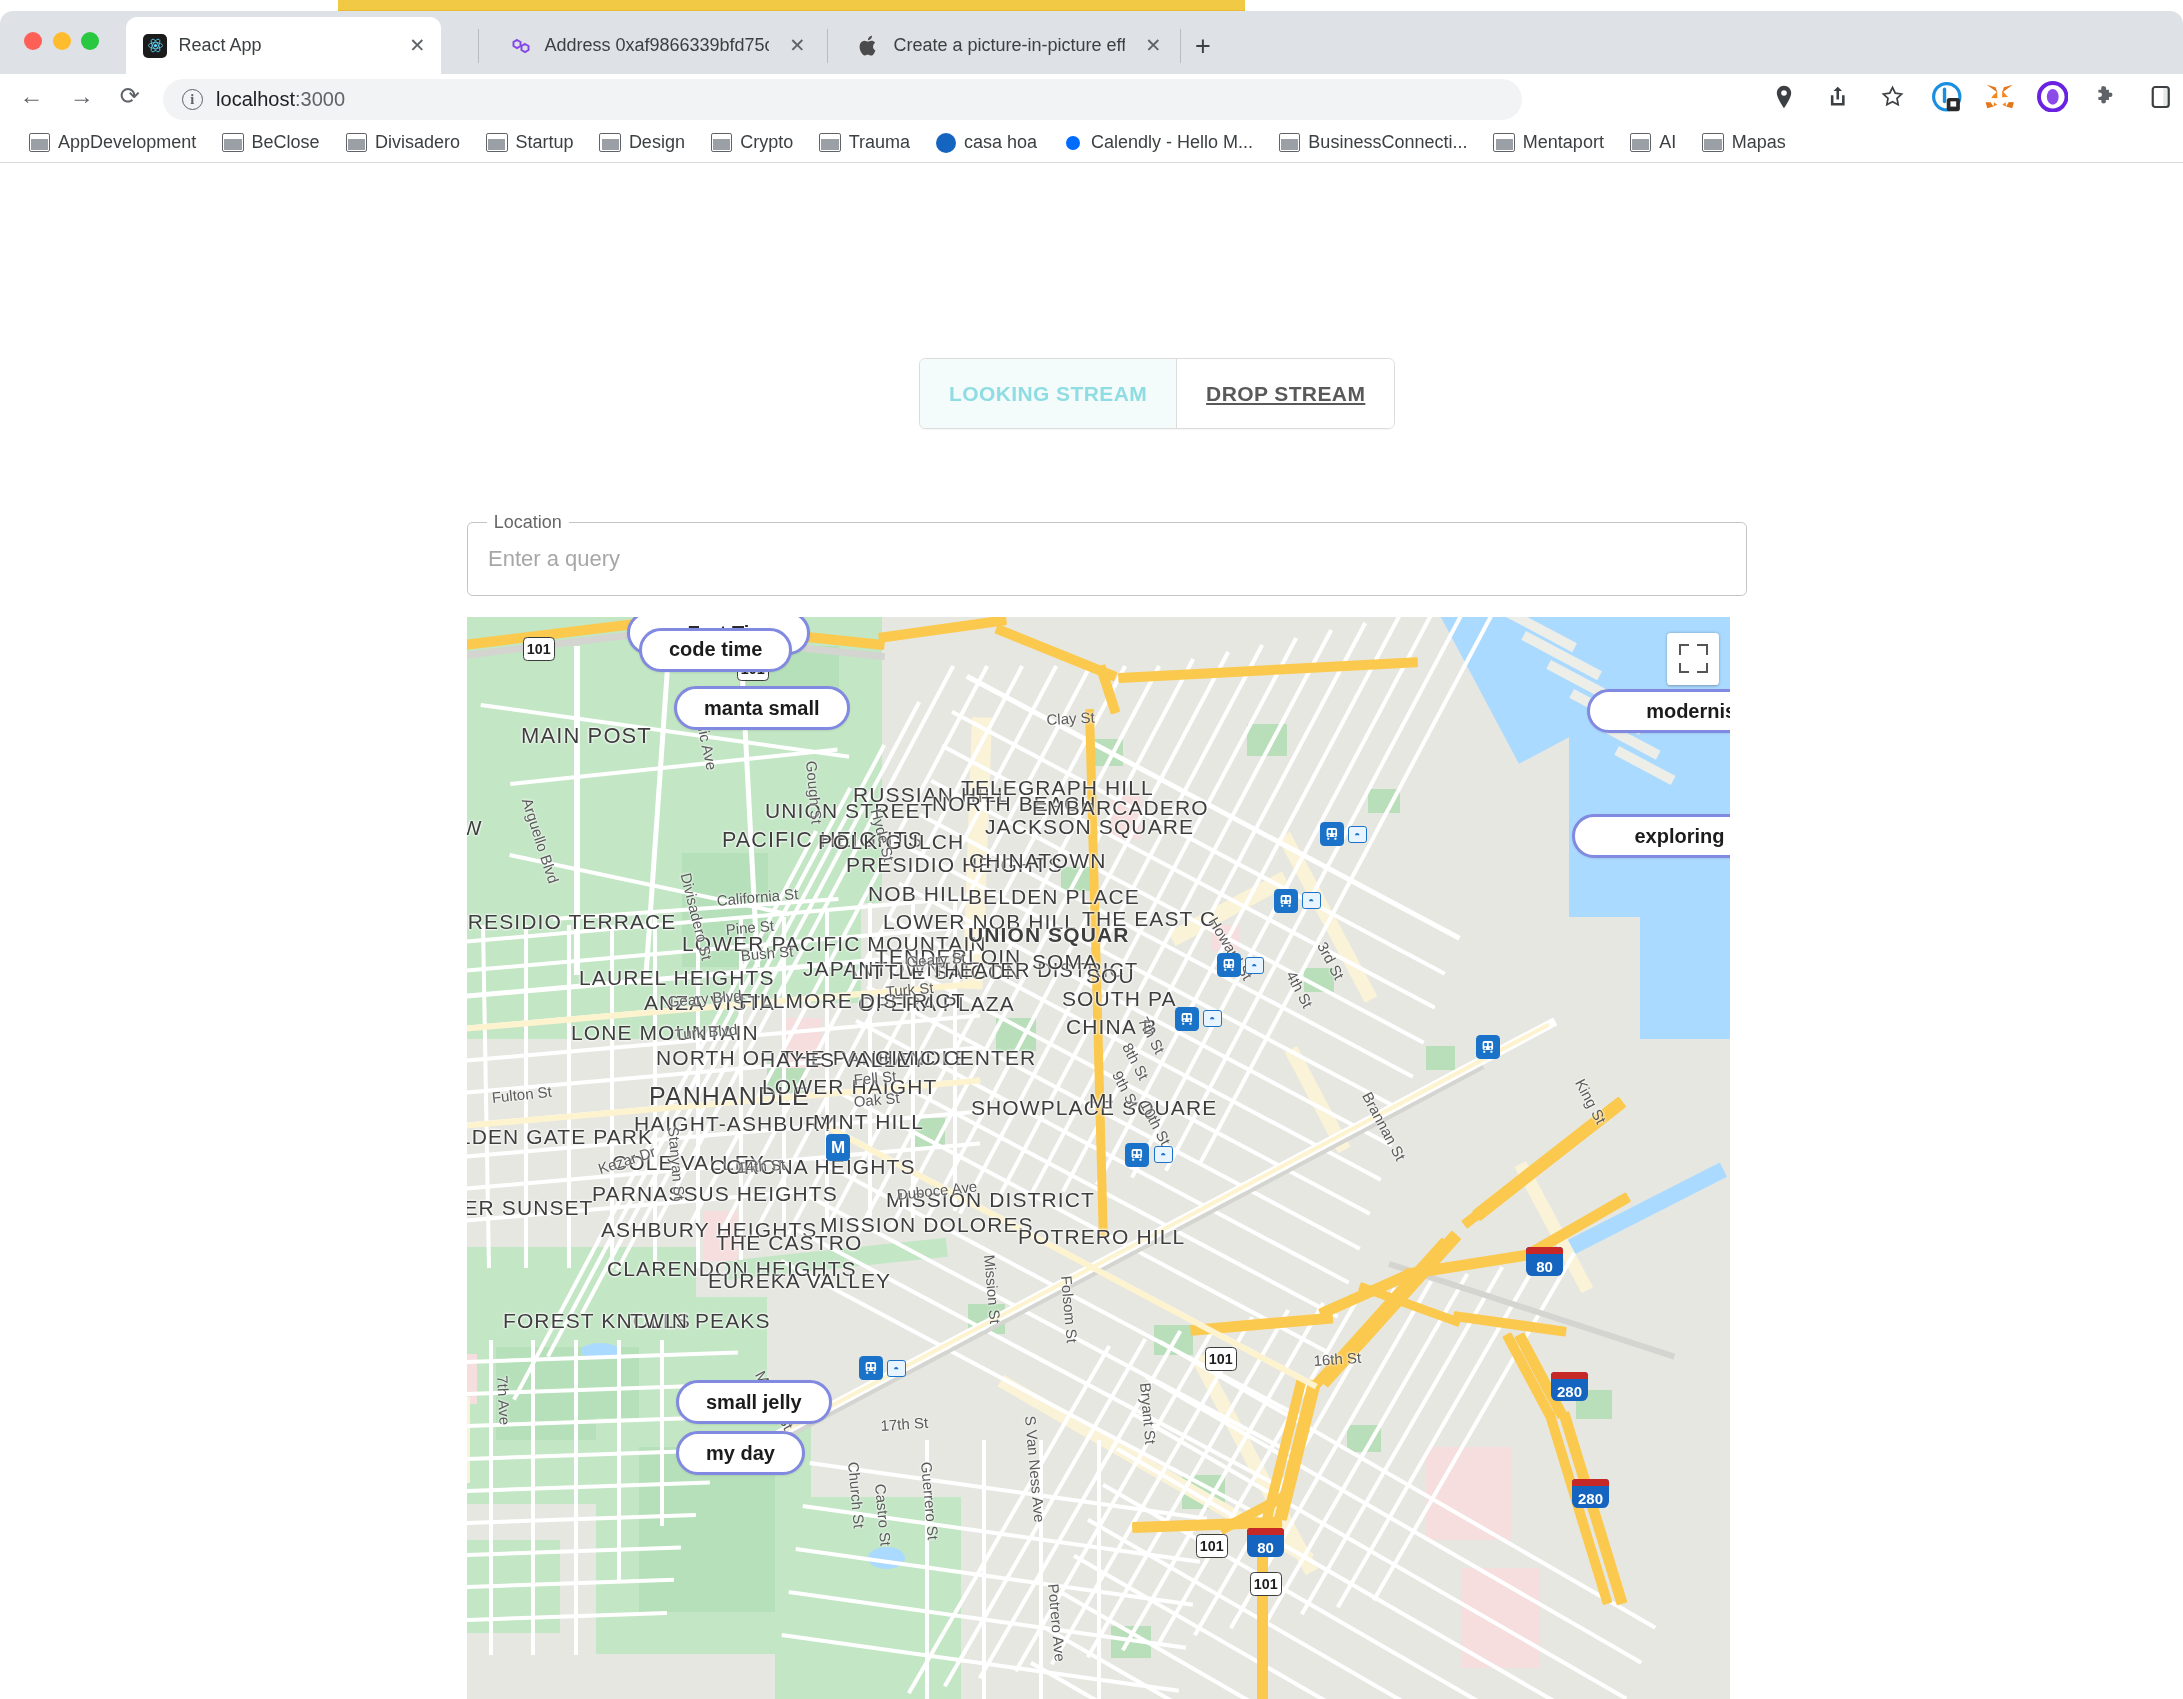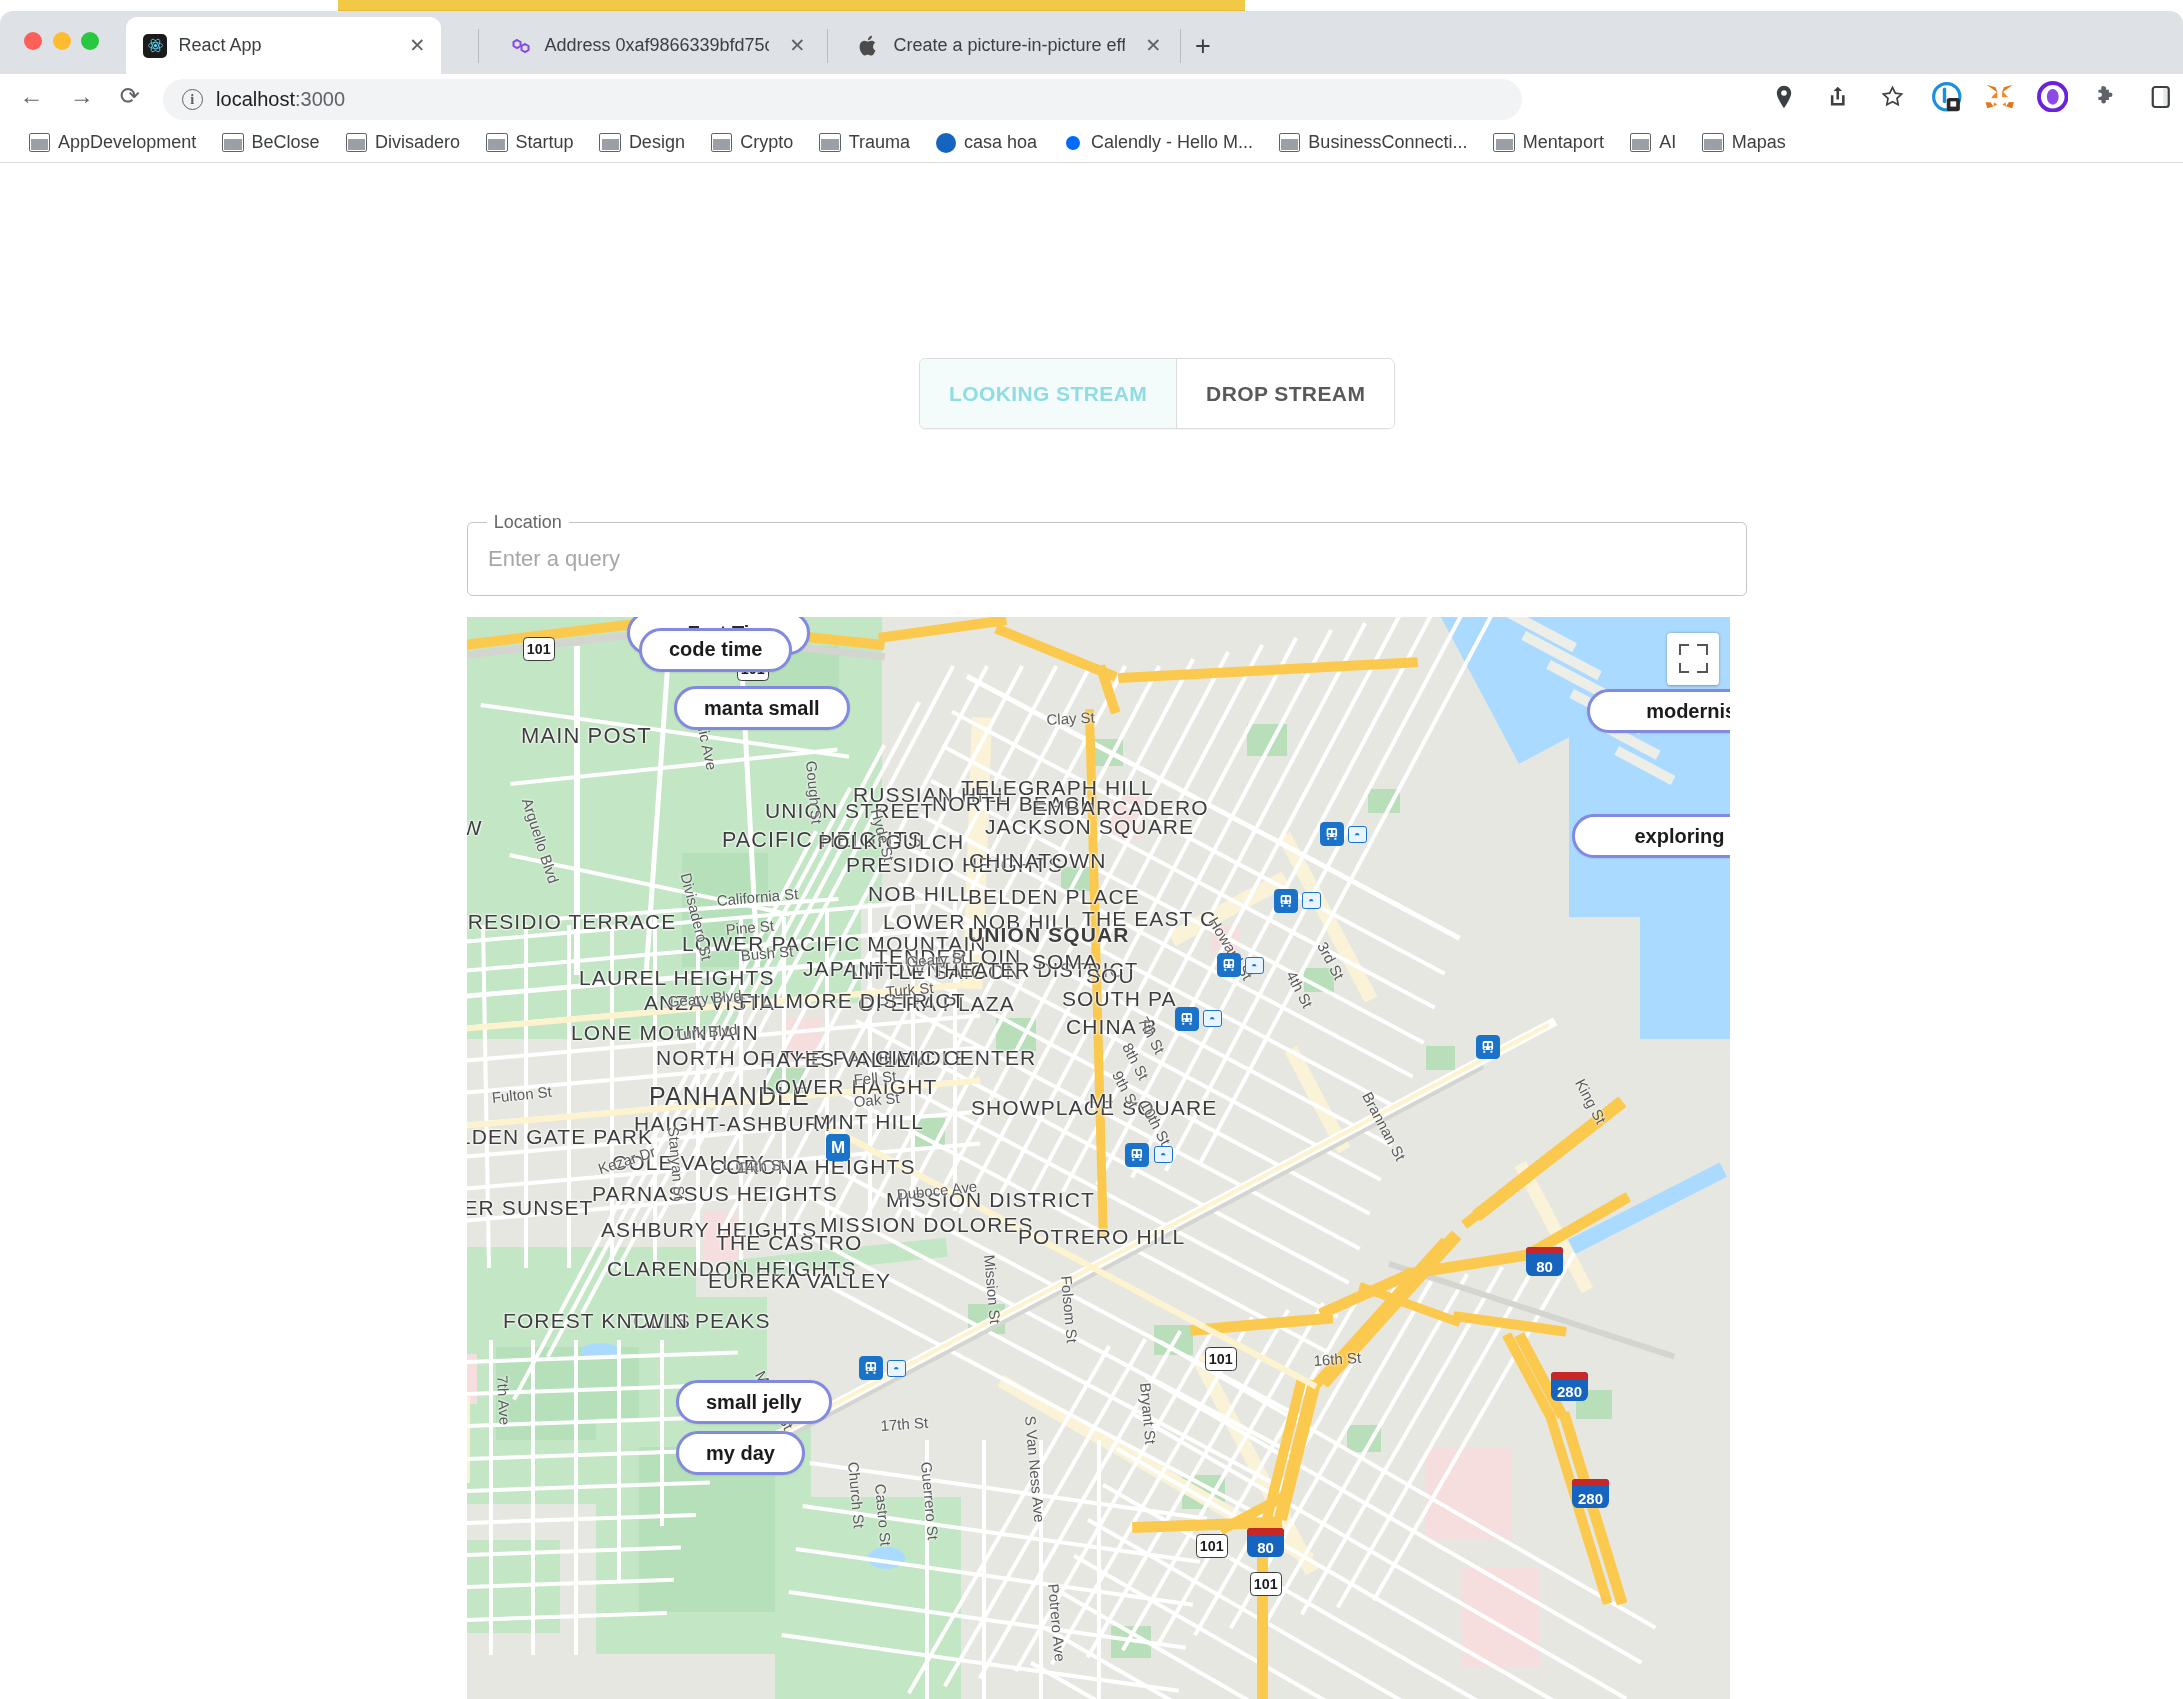--- a/index.html
+++ b/index.html
@@ -84,21 +84,21 @@
     position:absolute; top:192px; left:919px;
     display:flex; border:0.7px solid #dcdcdc; border-radius:6.4px; overflow:hidden;
     box-shadow:0 0.7px 1.4px rgba(0,0,0,0.04);
   }
   .stream-tab {
     height:69px; display:flex; align-items:center; justify-content:center;
     font-size:21px; font-weight:600; letter-spacing:0.4px;
     padding:0 29px; background:#ffffff; color:#595959;
   }
   .stream-tab.active { background:#f3fbfb; color:#8fdde2; }
-  .stream-tab + .stream-tab { border-left:0.7px solid #dcdcdc; }
+  .stream-tab + .stream-tab { border-left:0.7px solid #dcdcdc;text-decoration:underline; }
 
   .location-field {
     position:absolute; top:356px; left:467px; width:1280px; height:74px;
     border:1.1px solid #c4c4c4; border-radius:5.7px; background:#ffffff;
   }
   .location-legend {
     position:absolute; top:-11.4px; left:18.6px; background:#ffffff;
     padding:0 7.2px; font-size:18px; color:#666;
   }
   .location-input {

